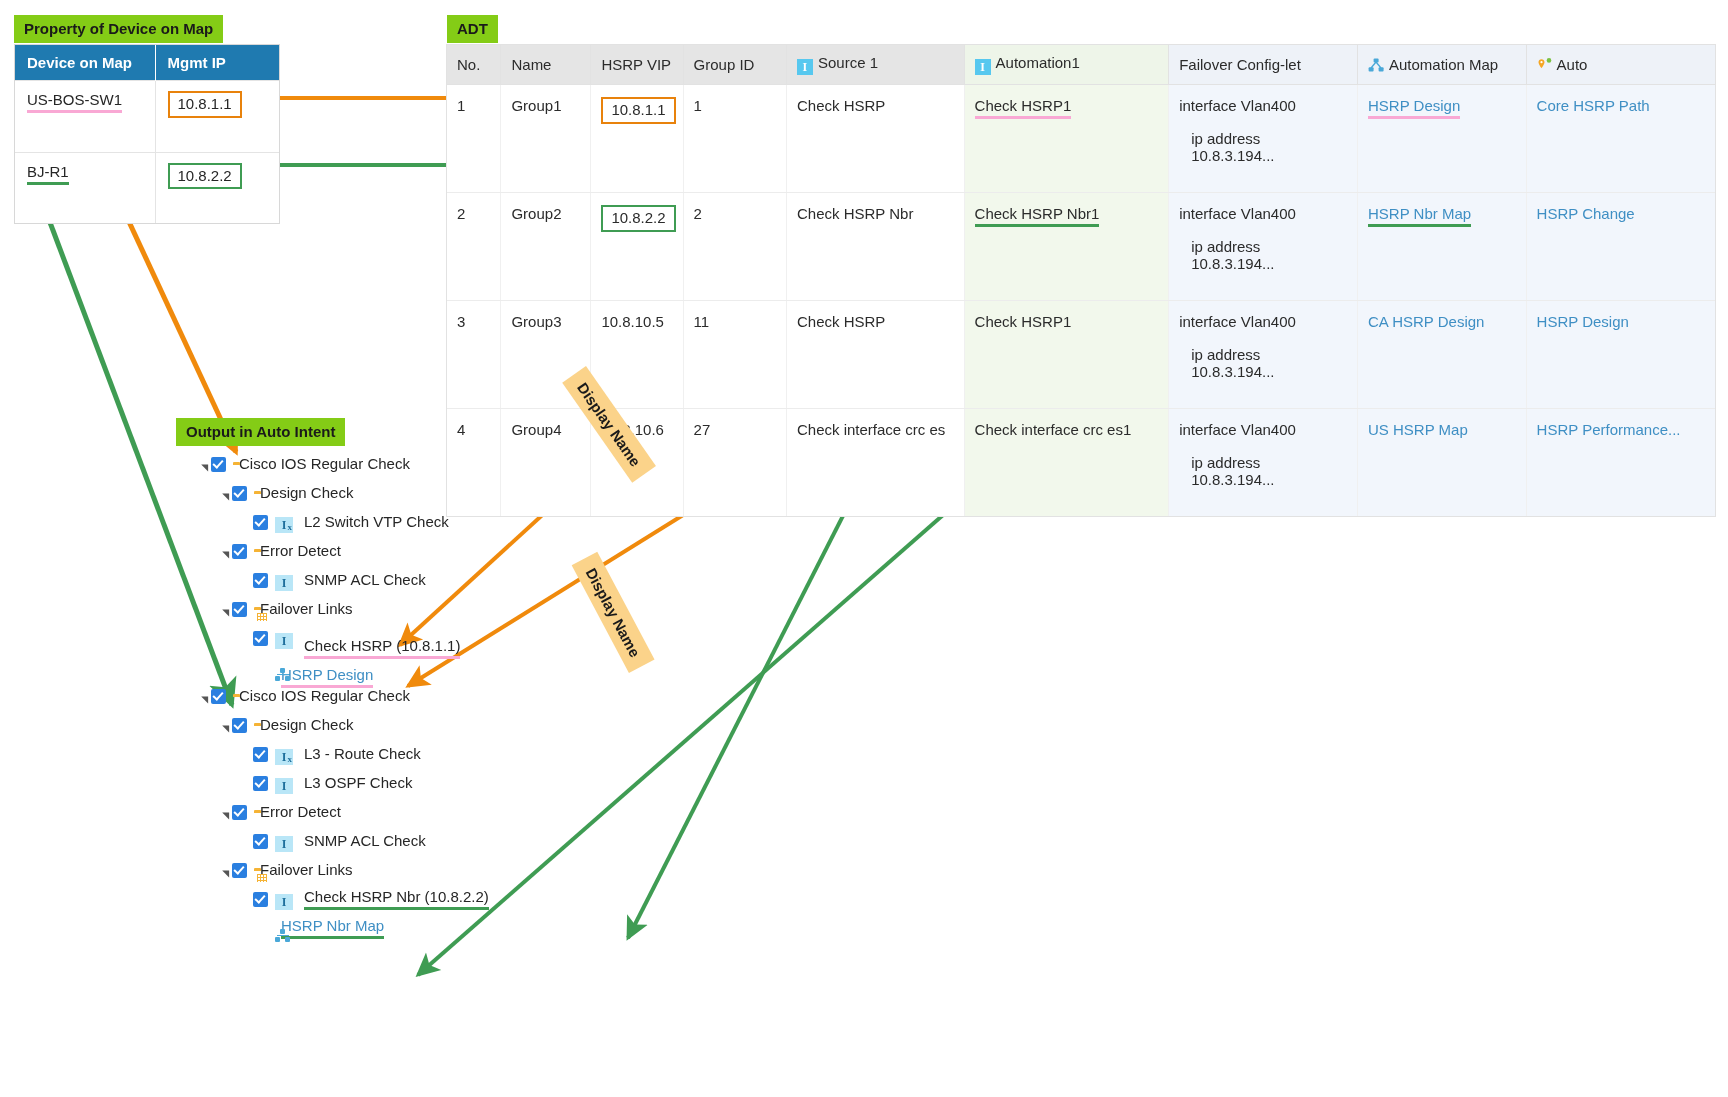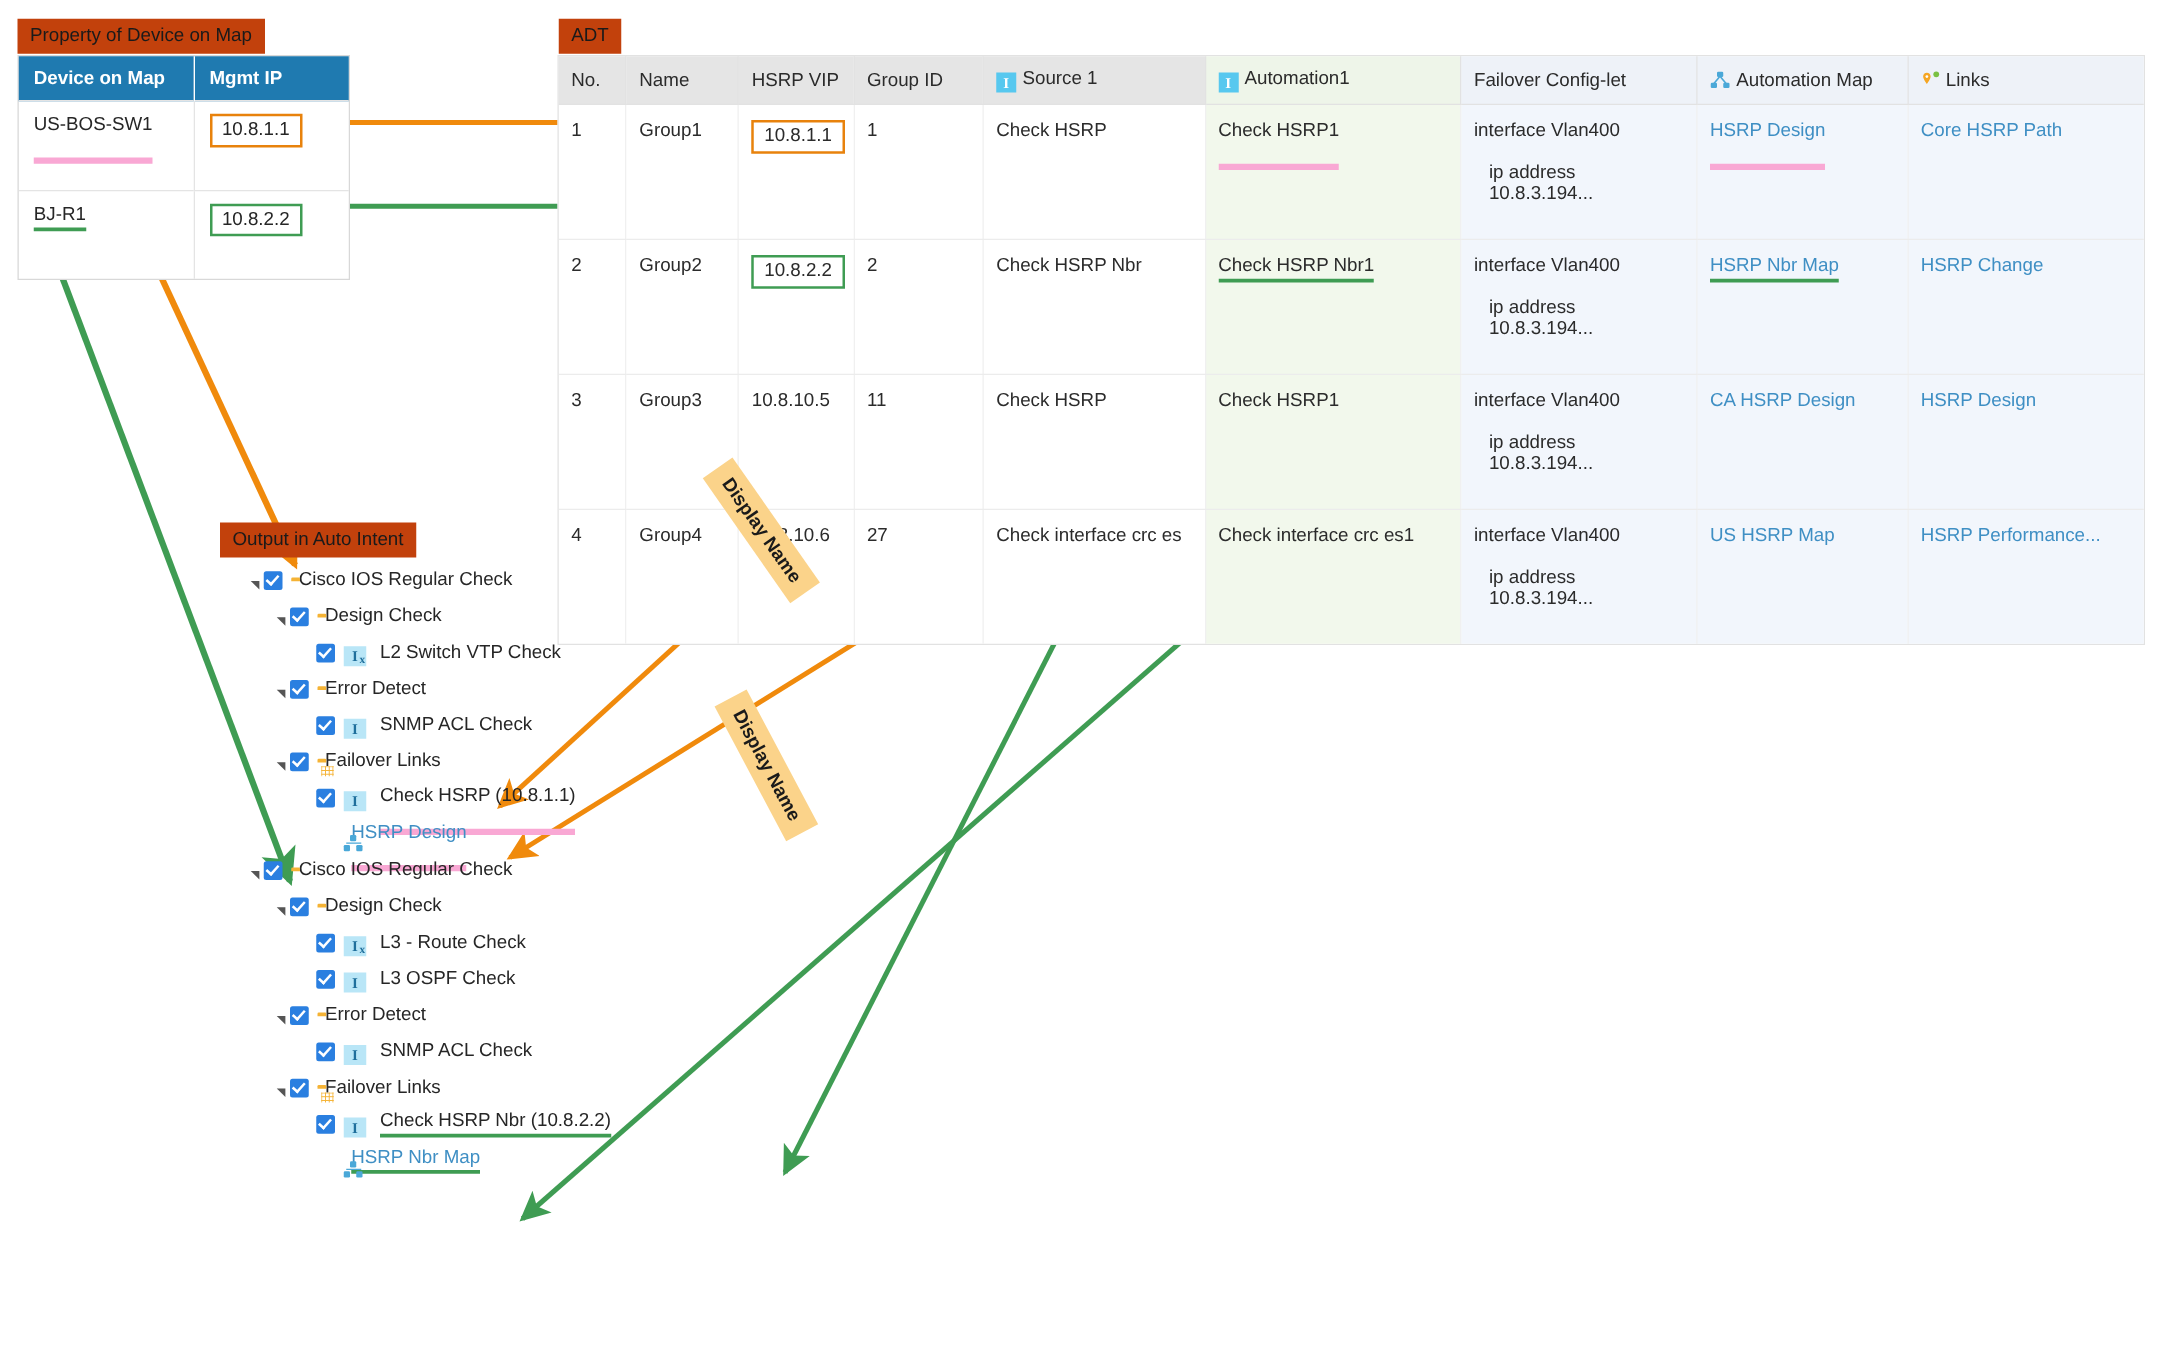--- a/index.html
+++ b/index.html
@@ -12,23 +12,23 @@
     position: relative;
     width: 1728px;
     height: 1097px;
     overflow: hidden;
     background: #ffffff;
   }
 
   
   .badge {
     position: absolute;
-    background: #c2410c;
+    background: #84cc16;
     color: #1a1a1a;
-    font-weight: normal;
+    font-weight: bold;
     font-size: 15px;
     padding: 5px 10px 6px 10px;
     white-space: nowrap;
     z-index: 40;
   }
 
   
   #prop-panel {
     position: absolute;
     left: 14px;
@@ -68,21 +68,21 @@
     line-height: 1.1;
   }
   .boxed-green {
     display: inline-block;
     border: 2px solid #3f9c53;
     padding: 3px 8px;
     line-height: 1.1;
   }
 
   
-  .u-orange { border-bottom: 5px solid #f9a8d4; padding-bottom: 18px; margin-top: 20px; }
+  .u-orange { border-bottom: 3px solid #f9a8d4; padding-bottom: 2px; margin-top: 20px; }
   .u-green  { border-bottom: 3px solid #3f9c53; padding-bottom: 2px; }
 
   
   #adt-panel {
     position: absolute;
     left: 446px;
     top: 44px;
     width: 1270px;
     border: 1px solid #e2e2e2;
     background: #ffffff;
@@ -422,21 +422,21 @@
               </svg>
             </span><span>Automation Map</span>
           </th>
           <th class="hdr-path">
             <span class="ico-path">
               <svg viewBox="0 0 16 16" width="16" height="16">
                 <path d="M4.5 2.2c1.7 0 3 1.3 3 3 0 2.1-3 6-3 6s-3-3.9-3-6c0-1.7 1.3-3 3-3z" fill="#f5a623"></path>
                 <circle cx="4.5" cy="5.2" r="1.1" fill="#ffffff"></circle>
                 <circle cx="12" cy="3.4" r="2.3" fill="#7ac143"></circle>
               </svg>
-            </span><span>Links</span>
+            </span><span>Auto</span>
           </th>
         </tr>
       </thead>
       <tbody>
 
         <tr>
           <td>1</td>
           <td>Group1</td>
           <td>
             <span class="boxed-orange">10.8.1.1</span>

